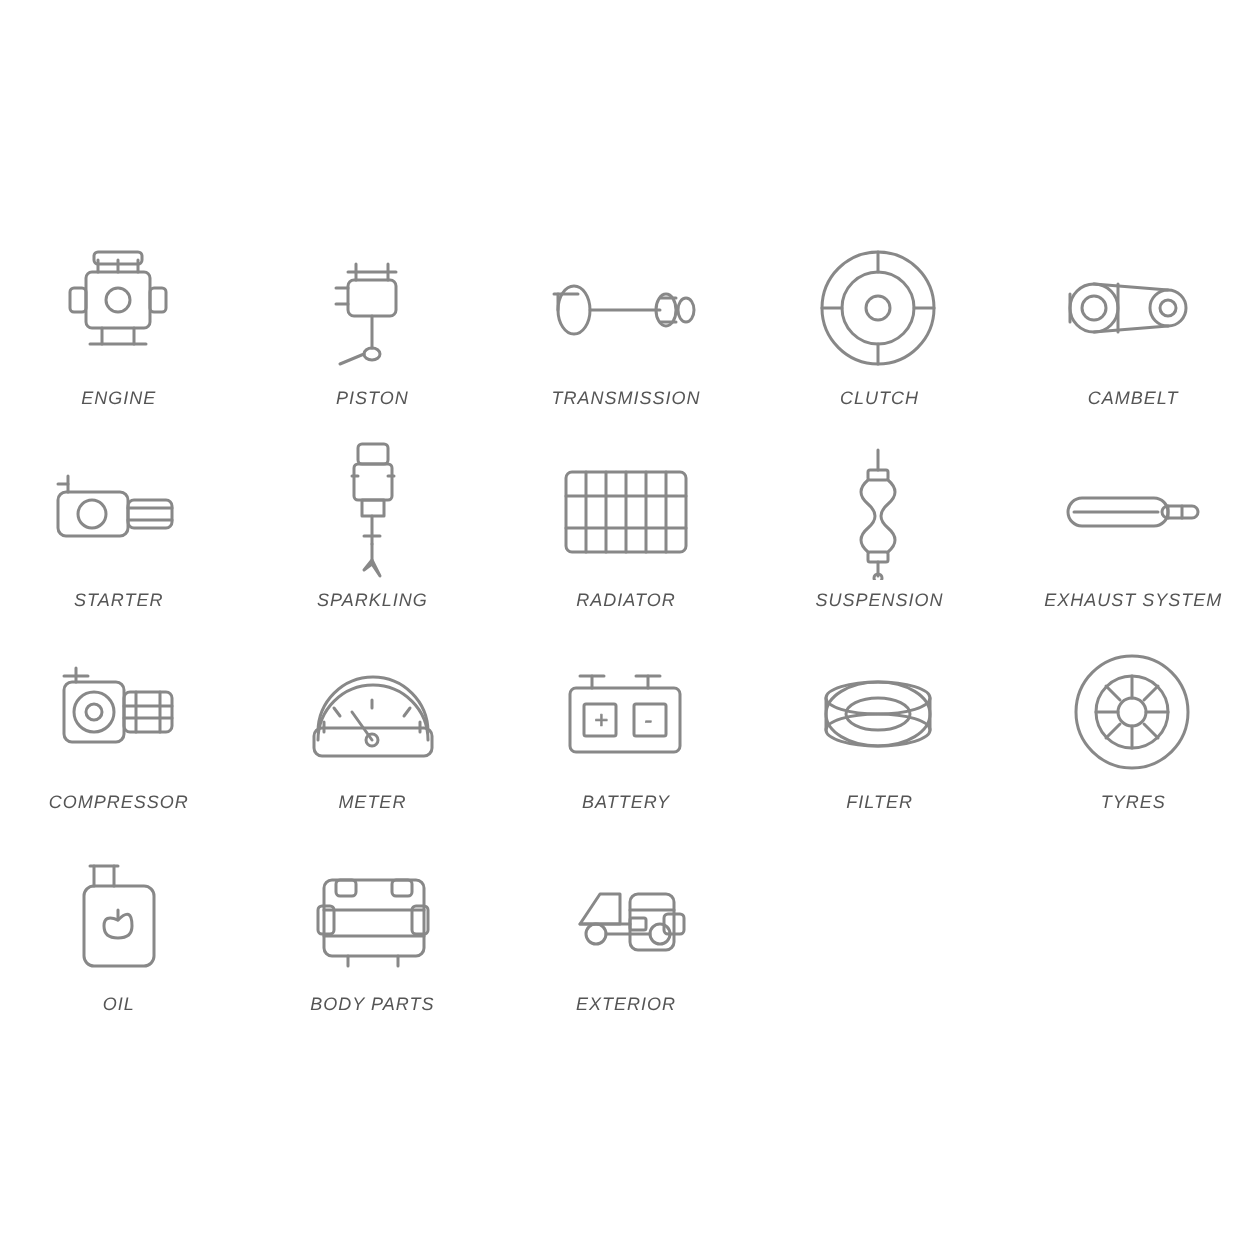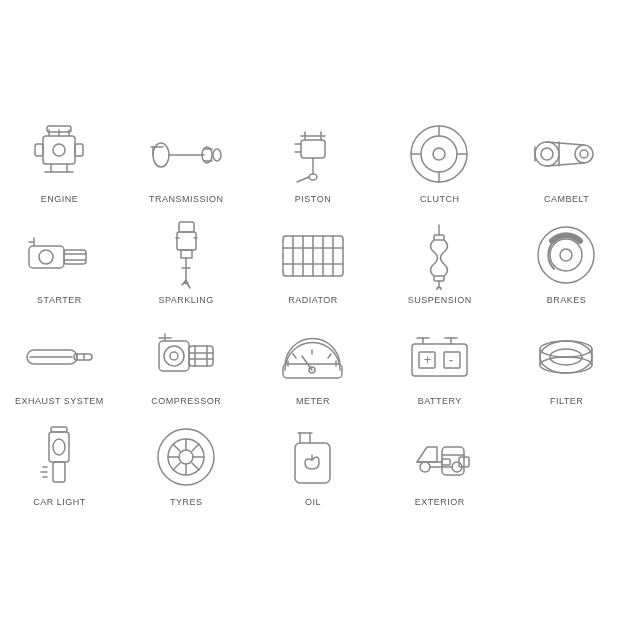--- a/index.html
+++ b/index.html
@@ -12,20 +12,21 @@
       align-items: center;
       justify-content: center;
       overflow: hidden;
     }
     .grid {
       display: grid;
       grid-template-columns: repeat(5, 1fr);
       gap: 4px 16px;
       padding: 10px 4px;
       width: 626px;
+      font-style: italic;
     }
     .item {
       display: flex;
       flex-direction: column;
       align-items: center;
       justify-content: flex-end;
       padding: 6px 4px;
     }
     .icon-box {
       width: 80px;
@@ -69,53 +70,53 @@
         <line x1="42" y1="40" x2="42" y2="48"></line>
         <line x1="20" y1="48" x2="48" y2="48"></line>
         <circle cx="34" cy="26" r="6"></circle>
       </svg>
     </div>
     <span class="label">ENGINE</span>
   </div>
 
   <div class="item">
     <div class="icon-box">
-      <svg width="75" height="55" viewBox="0 0 75 55">
-        <ellipse cx="12" cy="28" rx="8" ry="12"></ellipse>
-        <line x1="20" y1="28" x2="55" y2="28"></line>
-        <ellipse cx="58" cy="28" rx="5" ry="8"></ellipse>
-        <ellipse cx="68" cy="28" rx="4" ry="6"></ellipse>
-        <line x1="4" y1="28" x2="4" y2="20"></line>
-        <line x1="2" y1="20" x2="14" y2="20"></line>
-        <line x1="55" y1="22" x2="63" y2="22"></line>
-        <line x1="55" y1="34" x2="63" y2="34"></line>
-      </svg>
-    </div>
-    <span class="label">TRANSMISSION</span>
-  </div>
-
-  <div class="item">
-    <div class="icon-box">
       <svg width="40" height="65" viewBox="0 0 40 65">
         <rect x="8" y="18" width="24" height="18" rx="3"></rect>
         <line x1="12" y1="18" x2="12" y2="10"></line>
         <line x1="28" y1="18" x2="28" y2="10"></line>
         <line x1="8" y1="14" x2="32" y2="14"></line>
         <line x1="20" y1="36" x2="20" y2="52"></line>
         <ellipse cx="20" cy="55" rx="4" ry="3"></ellipse>
         <line x1="16" y1="55" x2="4" y2="60"></line>
         <line x1="8" y1="22" x2="2" y2="22"></line>
         <line x1="8" y1="30" x2="2" y2="30"></line>
       </svg>
     </div>
     <span class="label">PISTON</span>
   </div>
 
   <div class="item">
     <div class="icon-box">
+      <svg width="75" height="55" viewBox="0 0 75 55">
+        <ellipse cx="12" cy="28" rx="8" ry="12"></ellipse>
+        <line x1="20" y1="28" x2="55" y2="28"></line>
+        <ellipse cx="58" cy="28" rx="5" ry="8"></ellipse>
+        <ellipse cx="68" cy="28" rx="4" ry="6"></ellipse>
+        <line x1="4" y1="28" x2="4" y2="20"></line>
+        <line x1="2" y1="20" x2="14" y2="20"></line>
+        <line x1="55" y1="22" x2="63" y2="22"></line>
+        <line x1="55" y1="34" x2="63" y2="34"></line>
+      </svg>
+    </div>
+    <span class="label">TRANSMISSION</span>
+  </div>
+
+  <div class="item">
+    <div class="icon-box">
       <svg width="65" height="65" viewBox="0 0 65 65">
         <circle cx="32" cy="32" r="28"></circle>
         <circle cx="32" cy="32" r="18"></circle>
         <circle cx="32" cy="32" r="6"></circle>
         <line x1="32" y1="4" x2="32" y2="14"></line>
         <line x1="32" y1="50" x2="32" y2="60"></line>
         <line x1="4" y1="32" x2="14" y2="32"></line>
         <line x1="50" y1="32" x2="60" y2="32"></line>
       </svg>
     </div>
@@ -196,32 +197,20 @@
         <path d="M12 20 Q5 26 12 32 Q19 38 12 44 Q5 50 12 56" stroke-width="1.5" fill="none"></path>
         <path d="M22 20 Q29 26 22 32 Q15 38 22 44 Q29 50 22 56" stroke-width="1.5" fill="none"></path>
         <rect x="12" y="56" width="10" height="5" rx="1"></rect>
         <line x1="17" y1="61" x2="17" y2="68"></line>
         <circle cx="17" cy="69" r="2"></circle>
       </svg>
     </div>
     <span class="label">SUSPENSION</span>
   </div>
 
-  <div class="item">
-    <div class="icon-box">
-      <svg width="65" height="65" viewBox="0 0 65 65">
-        <circle cx="32" cy="32" r="28"></circle>
-        <circle cx="32" cy="32" r="16"></circle>
-        <circle cx="32" cy="32" r="6"></circle>
-        <path d="M18 18 A20 20 0 0 1 46 18" stroke-width="6" fill="none"></path>
-        <path d="M20 46 A20 20 0 0 1 20 18" stroke-width="2"></path>
-      </svg>
-    </div>
-    <span class="label">BRAKES</span>
-  </div>
 
   <div class="item">
     <div class="icon-box">
       <svg width="75" height="45" viewBox="0 0 75 45">
         <rect x="5" y="16" width="50" height="14" rx="7"></rect>
         <rect x="52" y="20" width="18" height="6" rx="3"></rect>
         <line x1="55" y1="20" x2="55" y2="26"></line>
         <line x1="62" y1="20" x2="62" y2="26"></line>
         <line x1="8" y1="23" x2="50" y2="23"></line>
       </svg>
@@ -291,34 +280,20 @@
         <ellipse cx="32" cy="28" rx="16" ry="8"></ellipse>
         <ellipse cx="32" cy="20" rx="26" ry="8"></ellipse>
         <ellipse cx="32" cy="36" rx="26" ry="8"></ellipse>
         <line x1="6" y1="20" x2="6" y2="36"></line>
         <line x1="58" y1="20" x2="58" y2="36"></line>
       </svg>
     </div>
     <span class="label">FILTER</span>
   </div>
 
-  <div class="item">
-    <div class="icon-box">
-      <svg width="40" height="70" viewBox="0 0 40 70">
-        <rect x="12" y="5" width="16" height="5" rx="2"></rect>
-        <rect x="10" y="10" width="20" height="30" rx="3"></rect>
-        <ellipse cx="20" cy="25" rx="6" ry="8"></ellipse>
-        <rect x="14" y="40" width="12" height="20" rx="2"></rect>
-        <line x1="8" y1="45" x2="4" y2="45"></line>
-        <line x1="8" y1="50" x2="2" y2="50"></line>
-        <line x1="8" y1="55" x2="4" y2="55"></line>
-      </svg>
-    </div>
-    <span class="label">CAR LIGHT</span>
-  </div>
 
   <div class="item">
     <div class="icon-box">
       <svg width="65" height="65" viewBox="0 0 65 65">
         <circle cx="32" cy="32" r="28"></circle>
         <circle cx="32" cy="32" r="18"></circle>
         <circle cx="32" cy="32" r="7"></circle>
         <line x1="32" y1="14" x2="32" y2="25"></line>
         <line x1="32" y1="39" x2="32" y2="50"></line>
         <line x1="14" y1="32" x2="25" y2="32"></line>
@@ -341,20 +316,36 @@
         <line x1="13" y1="8" x2="27" y2="8"></line>
         <path d="M27 35 Q34 28 34 38 Q34 44 27 44 Q20 44 20 38 Q20 32 27 35Z"></path>
         <line x1="27" y1="30" x2="27" y2="35"></line>
       </svg>
     </div>
     <span class="label">OIL</span>
   </div>
 
 
 
+  <div class="item">
+    <div class="icon-box">
+      <svg width="65" height="65" viewBox="0 0 65 65">
+        <rect x="8" y="15" width="50" height="38" rx="4"></rect>
+        <path d="M8 30 L58 30"></path>
+        <rect x="5" y="28" width="8" height="14" rx="2"></rect>
+        <rect x="52" y="28" width="8" height="14" rx="2"></rect>
+        <rect x="14" y="15" width="10" height="8" rx="2"></rect>
+        <rect x="42" y="15" width="10" height="8" rx="2"></rect>
+        <line x1="8" y1="43" x2="58" y2="43"></line>
+        <line x1="20" y1="53" x2="20" y2="58"></line>
+        <line x1="45" y1="53" x2="45" y2="58"></line>
+      </svg>
+    </div>
+    <span class="label">BODY PARTS</span>
+  </div>
 
   <div class="item">
     <div class="icon-box">
       <svg width="65" height="60" viewBox="0 0 65 60">
         <rect x="35" y="20" width="22" height="28" rx="4"></rect>
         <rect x="52" y="30" width="10" height="10" rx="2"></rect>
         <rect x="35" y="32" width="8" height="6" rx="1"></rect>
         <line x1="35" y1="28" x2="57" y2="28"></line>
         <path d="M10 35 L30 35 L30 20 L20 20 Z"></path>
         <line x1="10" y1="35" x2="35" y2="35"></line>

